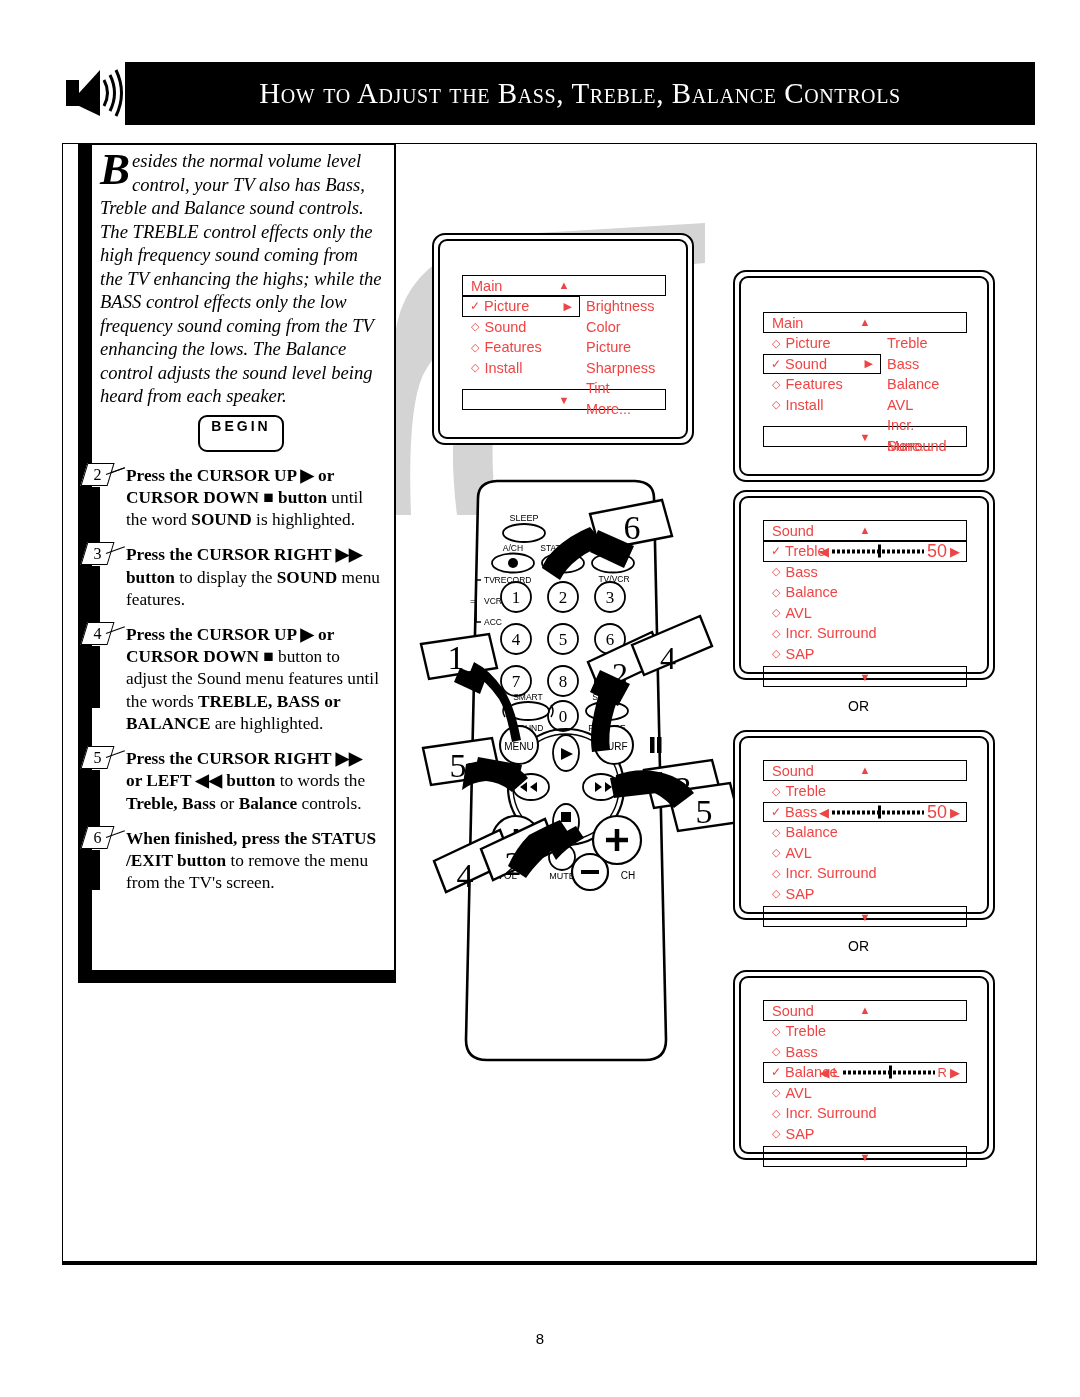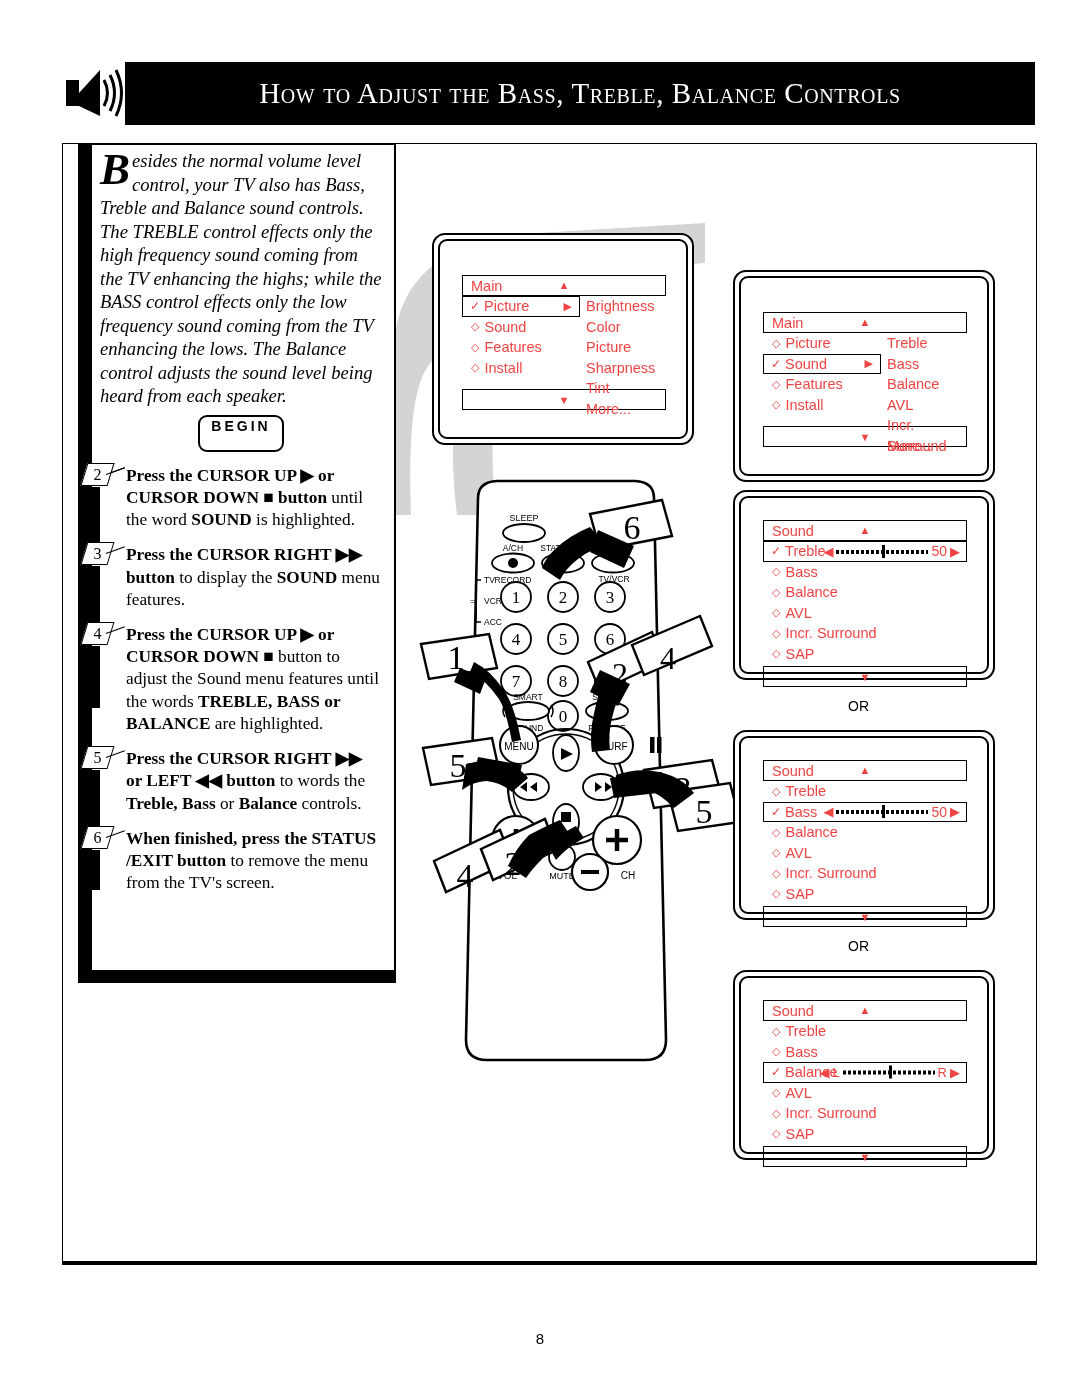--- a/index.html
+++ b/index.html
@@ -239,21 +239,21 @@
     position: absolute; left:0; top: 3px;
     width: 100%; height: 4px;
     background: repeating-linear-gradient(to right, #000 0 3px, #fff 3px 5px);
   }
   .slider-knob {
     position: absolute;
     top: -2px;
     width: 3px; height: 13px;
     background: #000;
   }
-  .slider-num { font-size: 14px; }
+  .slider-num { font-size: 18px; }
   .lr-label { font-size: 13px; }
 
   .or-label {
     position: absolute;
     font-family: "Liberation Sans", sans-serif;
     font-size: 14px;
     color: #000;
     z-index: 5;
   }
 

